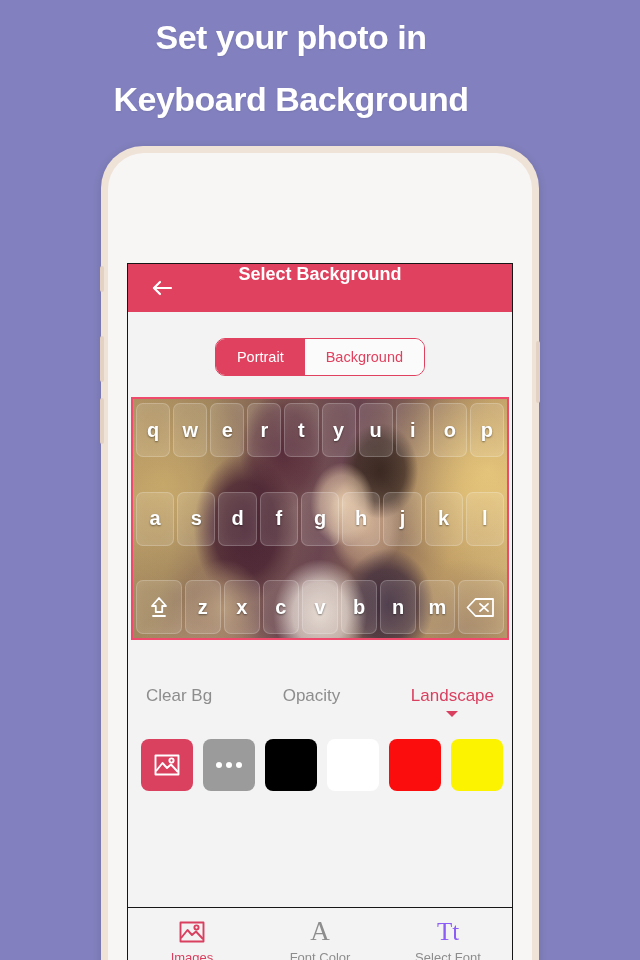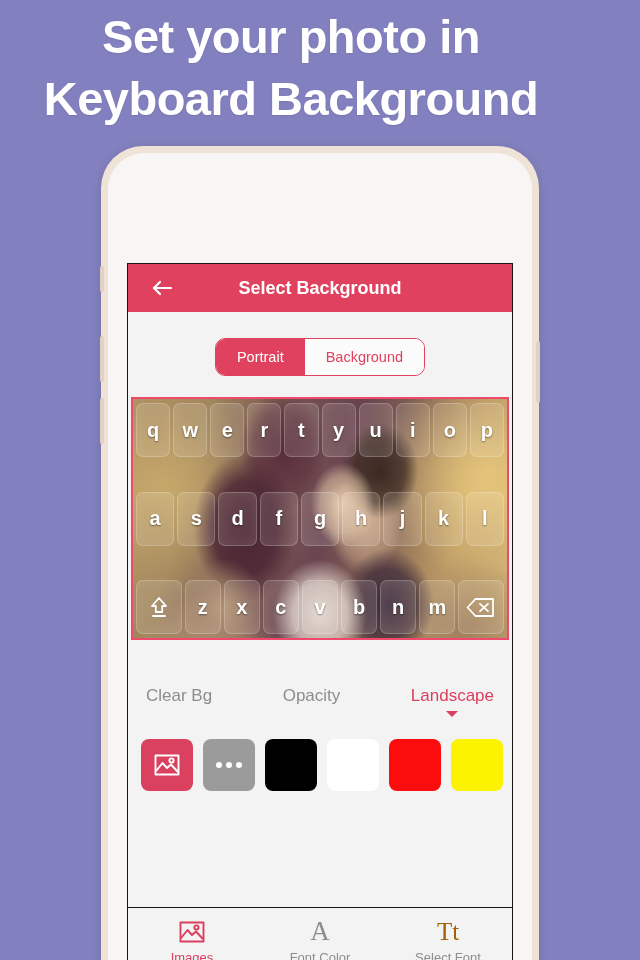--- a/index.html
+++ b/index.html
@@ -7,21 +7,21 @@
     width:640px;height:960px;overflow:hidden;
     background:#8280be;
     font-family:"Liberation Sans", sans-serif;
     position:relative;
   }
 
   
   .promo{
     position:absolute;left:0;top:6px;width:582px;
     text-align:center;color:#ffffff;
-    font-size:47px;line-height:62px;font-weight:bold;
+    font-size:34px;line-height:62px;font-weight:bold;
     letter-spacing:-0.5px;
     text-shadow:0 1px 2px rgba(0,0,0,.08);
   }
   .promo .l2{display:block;}
 
   
   .phone{
     position:absolute;left:101px;top:146px;
     width:438px;height:830px;
     border-radius:42px 42px 0 0;
@@ -61,21 +61,21 @@
     position:absolute;left:19px;top:110px;
     width:386px;height:713px;
     background:#f4f3f3;
     border:1px solid #161616;
     box-sizing:border-box;
     overflow:hidden;
   }
 
   .appbar{
     height:48px;background:#e0415f;
-    display:flex;align-items:center;position:relative;padding-left:8px;
+    display:flex;align-items:flex-start;position:relative;padding-left:8px;
   }
   .back-ic{
     width:40px;height:48px;display:flex;align-items:center;justify-content:center;
     margin-left:6px;
   }
   .appbar-title{
     position:absolute;left:0;right:0;text-align:center;
     color:#ffffff;font-size:18px;font-weight:bold;
     pointer-events:none;
   }
@@ -176,21 +176,21 @@
   .tabs{
     position:absolute;left:0;bottom:0;width:100%;
     height:68px;border-top:1px solid #161616;
     display:flex;background:#f4f3f3;box-sizing:border-box;
   }
   .tab{flex:1;display:flex;flex-direction:column;align-items:center;justify-content:center;gap:5px;}
   .tab-label{font-size:13px;color:#8d8d8d;}
   .tab.active .tab-label{color:#d93f5f;}
   .tab-ic{height:26px;display:flex;align-items:center;justify-content:center;}
   .glyph-a{font-family:"Liberation Serif", serif;font-size:27px;color:#8d8d8d;line-height:1;}
-  .glyph-tt{font-family:"Liberation Serif", serif;font-size:25px;color:#a16207;line-height:1;}
+  .glyph-tt{font-family:"Liberation Serif", serif;font-size:25px;color:#8b5cf6;line-height:1;}
 </style>
 </head>
 <body>
 
 <div class="promo">
   <span>Set your photo in</span>
   <span class="l2">Keyboard Background</span>
 </div>
 
 <div class="phone">

